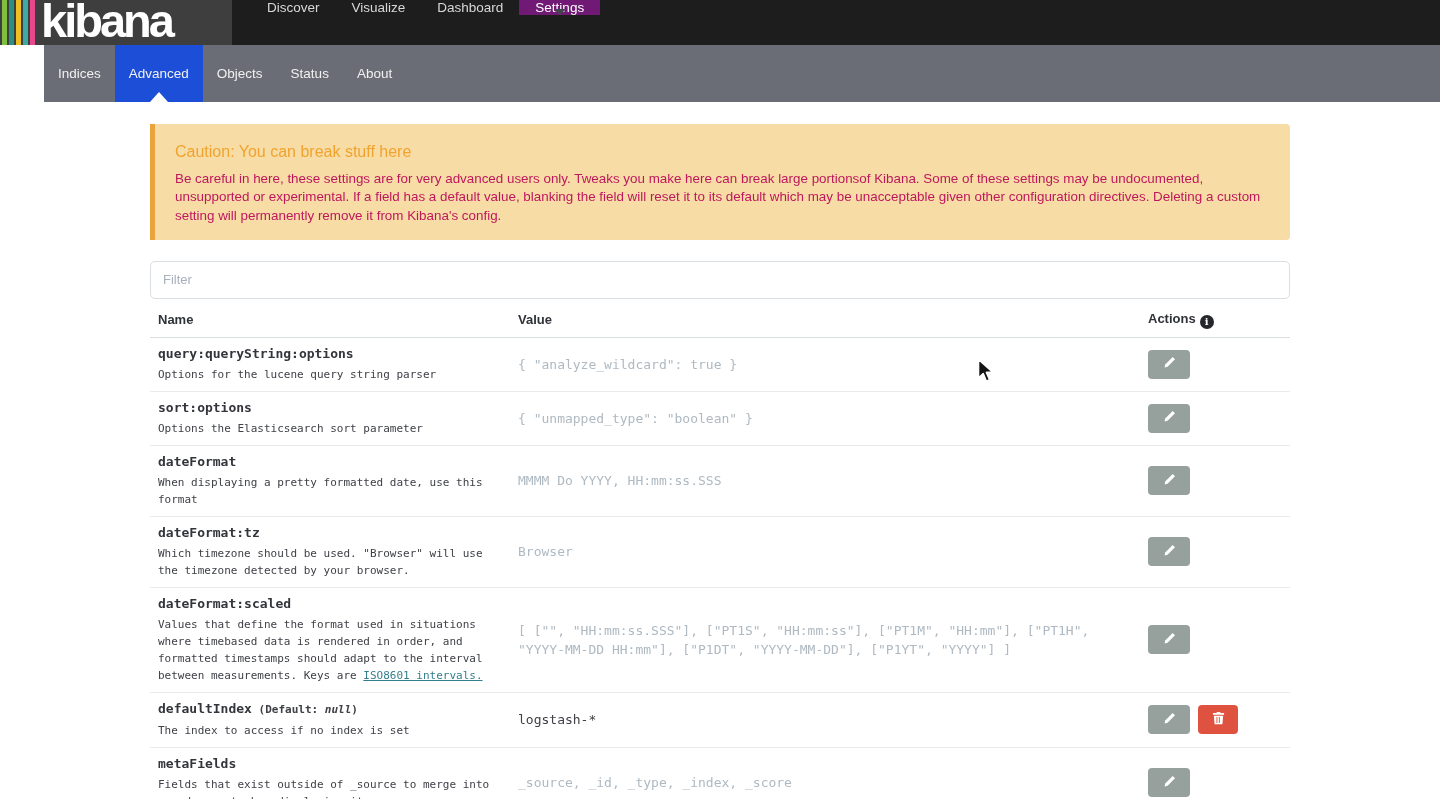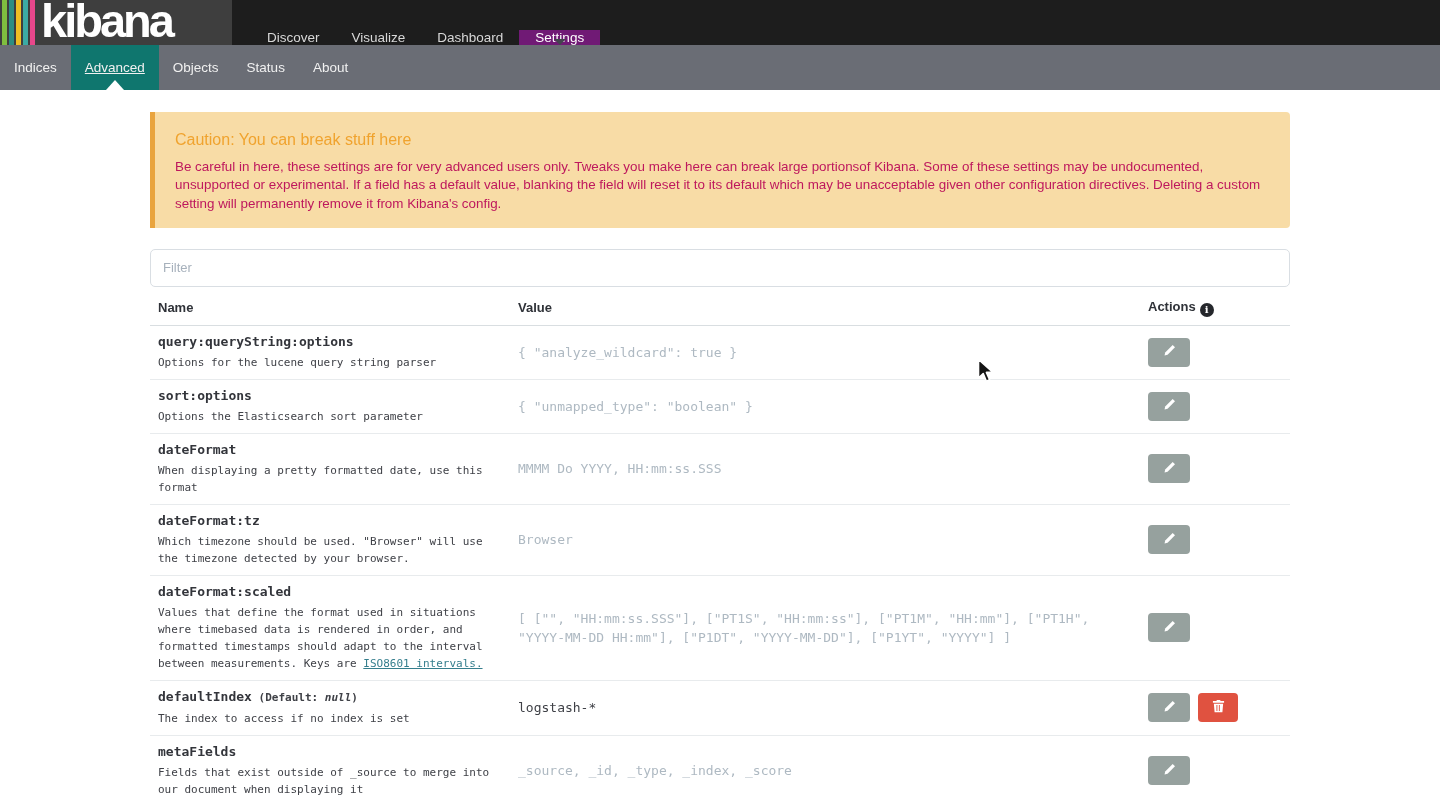--- a/index.html
+++ b/index.html
@@ -1,39 +1,39 @@
 <!DOCTYPE html>
 <html><head>
 <meta charset="utf-8">
 <style>
   * { box-sizing: border-box; margin: 0; padding: 0; }
   html,body { width:1440px; height:799px; overflow:hidden; background:#fff;
               font-family:"Liberation Sans", sans-serif; }
 
   
-  .topnav { height:45px; background:#1d1d1d; display:flex; align-items:flex-end;
+  .topnav { height:45px; background:#1d1d1d; display:flex; align-items:flex-start;
             position:relative; z-index:3; }
   .logo-block { width:232px; background:#3e3e3e; display:flex; align-items:stretch; flex:0 0 auto; }
   .stripes { display:flex; align-items:stretch; padding-left:2px; }
   .stripe { width:5px; margin-right:2px; height:45px; }
   .logo-text { color:#fff; font-size:47px; font-weight:bold; letter-spacing:-3px;
                line-height:41px; padding-left:4px; }
   .topnav-items { display:flex; align-items:stretch; margin-left:19px; }
   .topnav-item { color:#d8d8d8; font-size:13.5px; padding:0 16px; display:flex;
                  align-items:center; position:relative; cursor:pointer; }
   .topnav-item.active { background:#701a75; color:#fff; }
   .topnav-item.active::after { content:""; position:absolute; left:50%; bottom:-6px;
                  margin-left:-6px; border:6px solid transparent; border-top-color:#42454d; }
 
   
-  .subnav { height:45px; background:#6a6d75; display:flex; align-items:stretch;
-            position:relative; z-index:2; }
+  .subnav { height:57px; background:#6a6d75; display:flex; align-items:stretch;
+            position:relative; z-index:2;margin-left:44px; }
   .subnav-item { color:#f1f1f1; font-size:13.5px; padding:0 14px; display:flex;
                  align-items:center; position:relative; cursor:pointer; }
-  .subnav-item.active { background:#0f766e;text-decoration:underline; }
+  .subnav-item.active { background:#1d4ed8; }
   .subnav-item.active::after { content:""; position:absolute; left:50%; bottom:0;
                  margin-left:-9px; border-left:9px solid transparent;
                  border-right:9px solid transparent; border-bottom:10px solid #ffffff; }
 
   
   .content { width:1140px; margin:0 auto; padding-top:22px; }
 
   .callout { background:#f8dca6; border-left:5px solid #e9a43e; border-radius:0 4px 4px 0;
              padding:19px 20px 15px; }
   .callout-title { color:#f0a32e; font-size:16px; margin-bottom:9px; font-weight:normal; }

